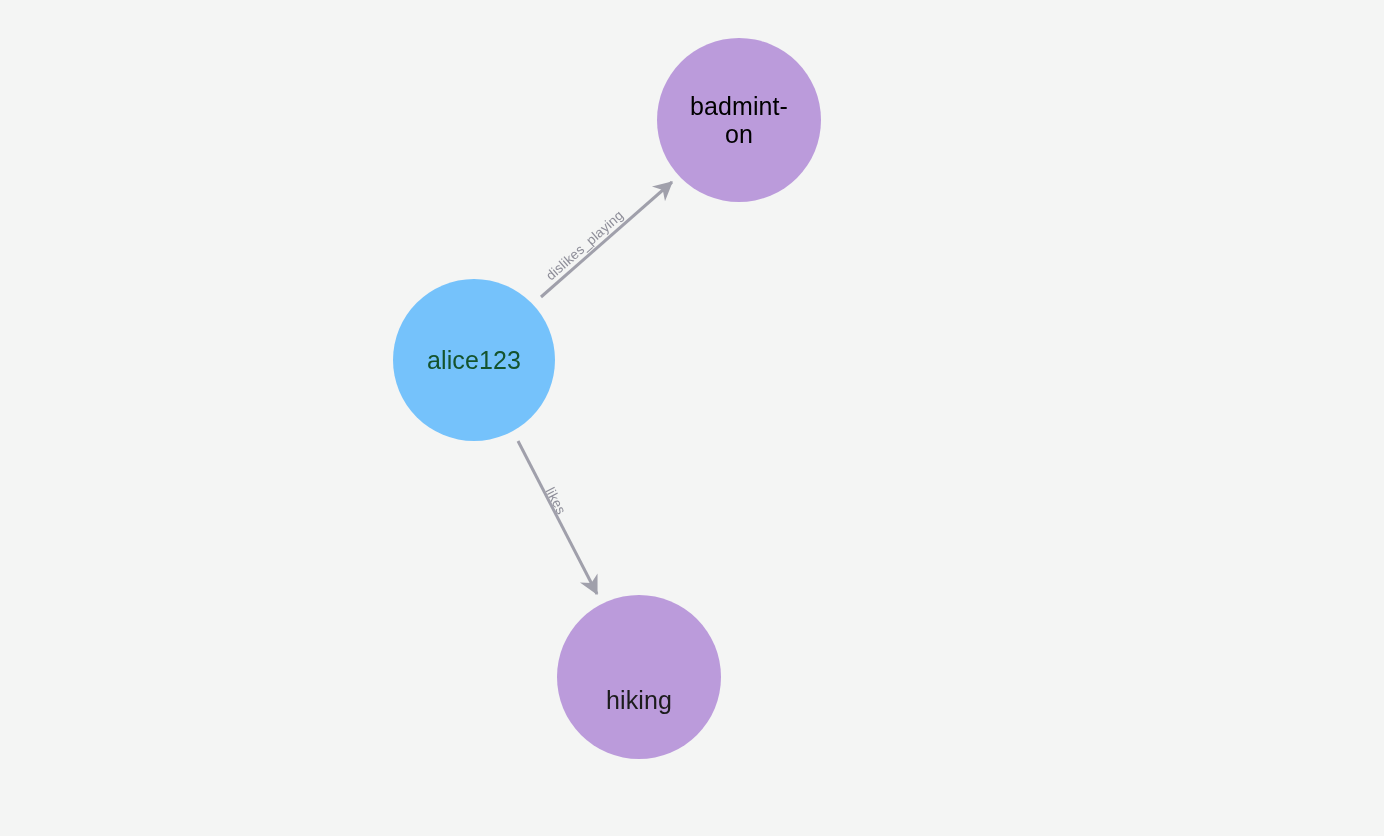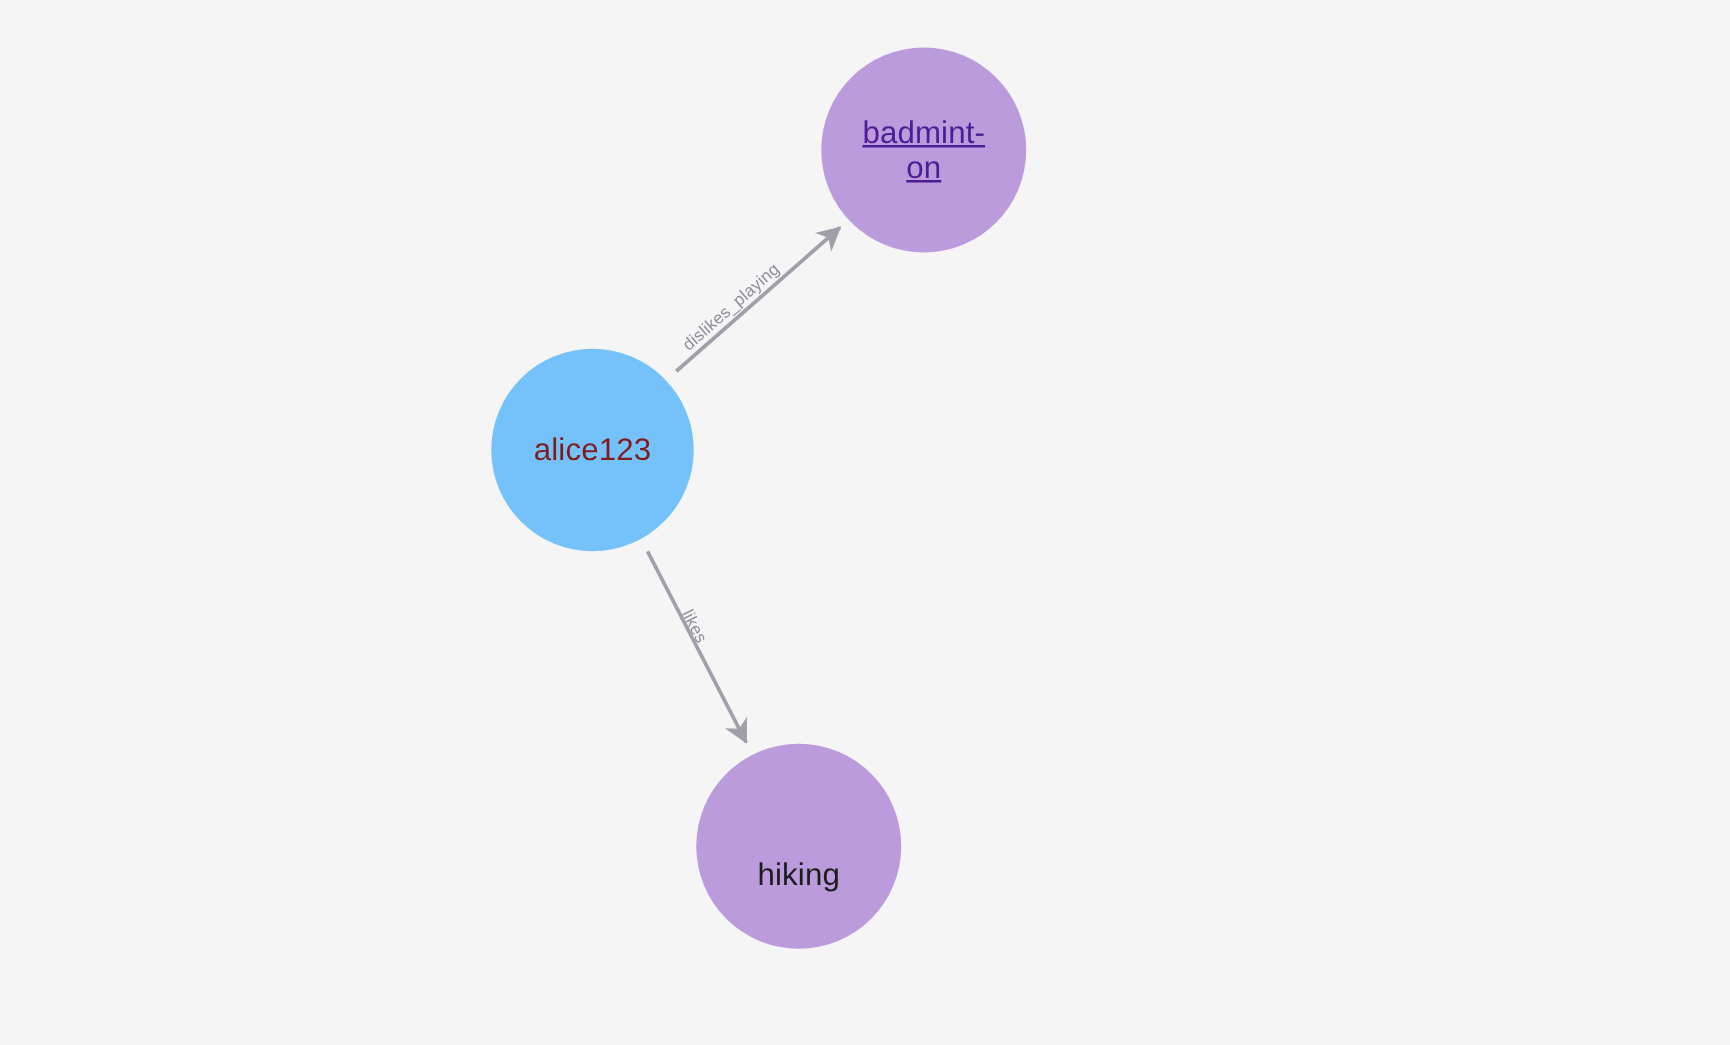--- a/index.html
+++ b/index.html
@@ -77,25 +77,25 @@
     <line id="line-dislikes" stroke="#a0a0ab" stroke-width="3" stroke-linecap="butt" marker-end="url(#arrow-dislikes)" x1="541" y1="297" x2="672" y2="182"></line>
 
     <line id="line-likes" stroke="#a0a0ab" stroke-width="3" stroke-linecap="butt" marker-end="url(#arrow-likes)" x1="518" y1="441" x2="597" y2="594"></line>
   </svg>
 
   <div class="edge-label" id="label-dislikes" style="left: 543px; top: 272px; color: rgb(142, 142, 153); transform: rotate(-41.3deg);">dislikes_playing</div>
 
   <div class="edge-label" id="label-likes" style="left: 556px; top: 485px; color: rgb(142, 142, 153); transform: rotate(62.7deg);">likes</div>
 
   <div class="graph-node" id="node-alice123" style="left: 393px; top: 279px; width: 162px; height: 162px; background: rgb(117, 194, 251);">
-    <span class="node-label" style="color: #7f1d1d; font-size: 25px;">alice123</span>
+    <span class="node-label" style="color: #14532d; font-size: 25px;">alice123</span>
   </div>
 
   <div class="graph-node" id="node-badminton" style="left: 657px; top: 38px; width: 164px; height: 164px; background: rgb(187, 155, 219);">
-    <span class="node-label" style="color: #4c1d95; font-size: 25px; text-decoration: underline;">badmint-
+    <span class="node-label" style="color: #000000; font-size: 25px;">badmint-
 on</span>
   </div>
 
   <div class="graph-node" id="node-hiking" style="left: 557px; top: 595px; width: 164px; height: 164px; background: rgb(187, 155, 219);">
     <span class="node-label" style="color: rgb(28, 28, 28); font-size: 25px; margin-top: 45px;">hiking</span>
   </div>
 
 </div>
 
 </body></html>

